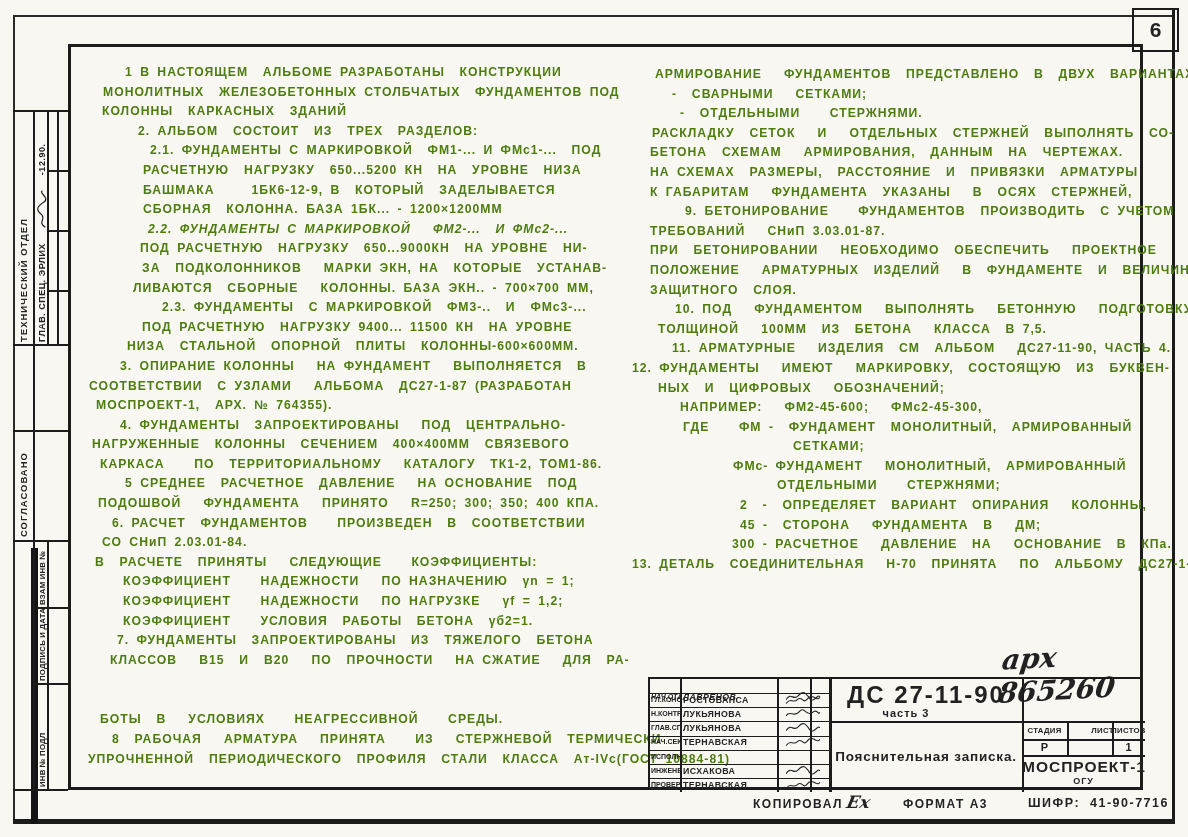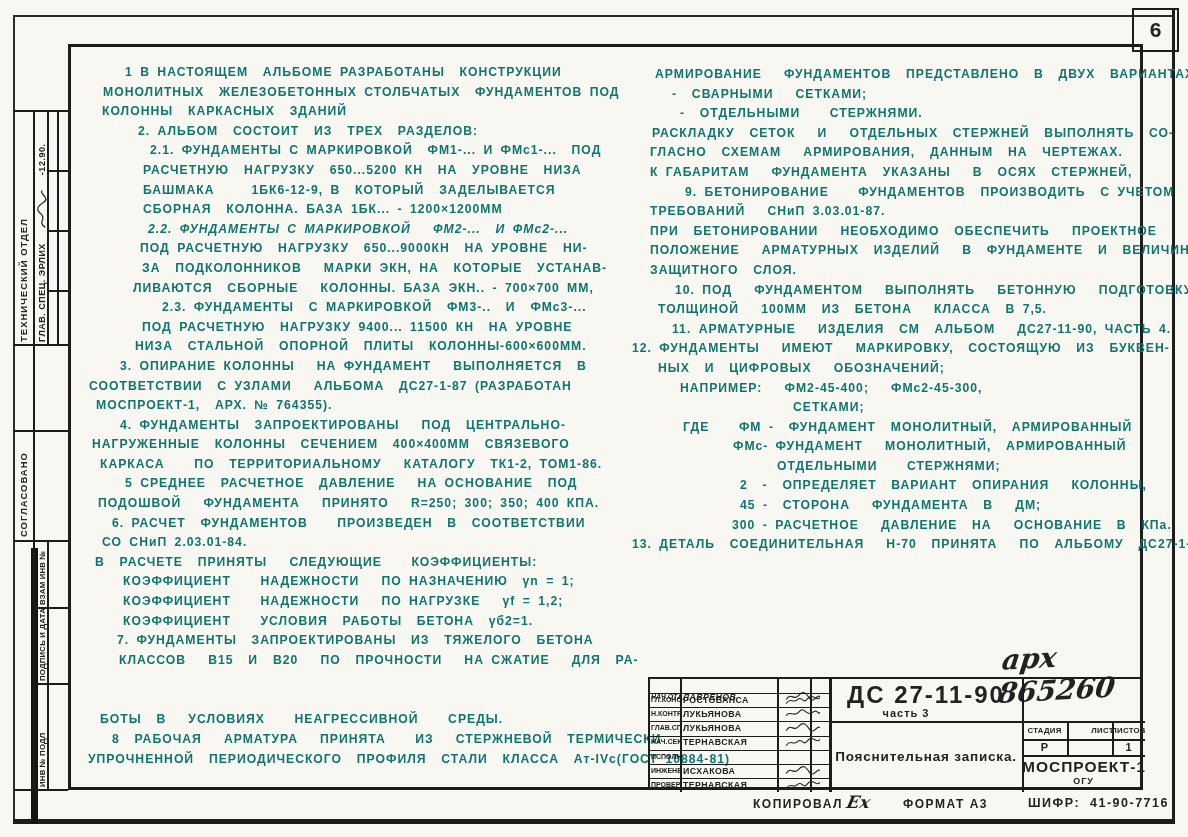--- a/index.html
+++ b/index.html
@@ -10,21 +10,21 @@
     font-family:"Liberation Sans",sans-serif;color:#222;
   }
   .ln{position:absolute;background:#1c1c1c;}
   .ln.soft{background:#2a2a2a;}
   .artifact{position:absolute;background:#141414;}
   
   .text-col{position:absolute;}
   .tline{
     white-space:pre;height:19.6px;line-height:19.6px;
     font-size:12.2px;font-weight:700;letter-spacing:1px;word-spacing:3px;
-    color:#0f766e;
+    color:#4d7c0f;
   }
   .sheet-num{
     position:absolute;left:1132px;top:8px;width:43px;height:40px;
     border:2.5px solid #1c1c1c;display:flex;align-items:center;justify-content:center;
     font-size:21px;font-weight:700;
   }
   .main-frame{
     position:absolute;left:68px;top:44px;width:1075px;height:746px;
     border:3px solid #1c1c1c;box-sizing:border-box;
   }
@@ -133,61 +133,62 @@
       <div class="tline" style="margin-left: 55px;">2.1. ФУНДАМЕНТЫ С МАРКИРОВКОЙ  ФМ1-... И ФМс1-...  ПОД</div>
       <div class="tline" style="margin-left: 48px;">РАСЧЕТНУЮ  НАГРУЗКУ  650...5200 КН  НА  УРОВНЕ  НИЗА</div>
       <div class="tline" style="margin-left: 48px;">БАШМАКА     1БК6-12-9, В  КОТОРЫЙ  ЗАДЕЛЫВАЕТСЯ</div>
       <div class="tline" style="margin-left: 48px;">СБОРНАЯ  КОЛОННА. БАЗА 1БК... - 1200×1200ММ</div>
       <div class="tline" style="margin-left: 53px; font-style: italic;">2.2. ФУНДАМЕНТЫ С МАРКИРОВКОЙ   ФМ2-...  И ФМс2-...</div>
       <div class="tline" style="margin-left: 45px;">ПОД РАСЧЕТНУЮ  НАГРУЗКУ  650...9000КН  НА УРОВНЕ  НИ-</div>
       <div class="tline" style="margin-left: 47px;">ЗА  ПОДКОЛОННИКОВ   МАРКИ ЭКН, НА  КОТОРЫЕ  УСТАНАВ-</div>
       <div class="tline" style="margin-left: 38px;">ЛИВАЮТСЯ  СБОРНЫЕ   КОЛОННЫ. БАЗА ЭКН.. - 700×700 ММ,</div>
       <div class="tline" style="margin-left: 67px;">2.3. ФУНДАМЕНТЫ  С МАРКИРОВКОЙ  ФМ3-..  И  ФМс3-...</div>
       <div class="tline" style="margin-left: 47px;">ПОД РАСЧЕТНУЮ  НАГРУЗКУ 9400... 11500 КН  НА УРОВНЕ</div>
-      <div class="tline" style="margin-left: 40px;">НИЗА  СТАЛЬНОЙ  ОПОРНОЙ  ПЛИТЫ  КОЛОННЫ-600×600ММ.</div>
+      <div class="tline" style="margin-left: 32px;">НИЗА  СТАЛЬНОЙ  ОПОРНОЙ  ПЛИТЫ  КОЛОННЫ-600×600ММ.</div>
       <div class="tline" style="margin-left: 25px;">3. ОПИРАНИЕ КОЛОННЫ   НА ФУНДАМЕНТ   ВЫПОЛНЯЕТСЯ  В</div>
       <div class="tline" style="margin-left: -6px;">СООТВЕТСТВИИ  С УЗЛАМИ   АЛЬБОМА  ДС27-1-87 (РАЗРАБОТАН</div>
       <div class="tline" style="margin-left: 1px;">МОСПРОЕКТ-1,  АРХ. № 764355).</div>
       <div class="tline" style="margin-left: 25px;">4. ФУНДАМЕНТЫ  ЗАПРОЕКТИРОВАНЫ   ПОД  ЦЕНТРАЛЬНО-</div>
       <div class="tline" style="margin-left: -3px;">НАГРУЖЕННЫЕ  КОЛОННЫ  СЕЧЕНИЕМ  400×400ММ  СВЯЗЕВОГО</div>
       <div class="tline" style="margin-left: 5px;">КАРКАСА    ПО  ТЕРРИТОРИАЛЬНОМУ   КАТАЛОГУ  ТК1-2, ТОМ1-86.</div>
       <div class="tline" style="margin-left: 30px;">5 СРЕДНЕЕ  РАСЧЕТНОЕ  ДАВЛЕНИЕ   НА ОСНОВАНИЕ  ПОД</div>
       <div class="tline" style="margin-left: 3px;">ПОДОШВОЙ   ФУНДАМЕНТА   ПРИНЯТО   R=250; 300; 350; 400 КПА.</div>
       <div class="tline" style="margin-left: 17px;">6. РАСЧЕТ  ФУНДАМЕНТОВ    ПРОИЗВЕДЕН  В  СООТВЕТСТВИИ</div>
       <div class="tline" style="margin-left: 7px;">СО СНиП 2.03.01-84.</div>
       <div class="tline" style="margin-left: 0px;">В  РАСЧЕТЕ  ПРИНЯТЫ   СЛЕДУЮЩИЕ    КОЭФФИЦИЕНТЫ:</div>
       <div class="tline" style="margin-left: 28px;">КОЭФФИЦИЕНТ    НАДЕЖНОСТИ   ПО НАЗНАЧЕНИЮ  γn = 1;</div>
       <div class="tline" style="margin-left: 28px;">КОЭФФИЦИЕНТ    НАДЕЖНОСТИ   ПО НАГРУЗКЕ   γf = 1,2;</div>
       <div class="tline" style="margin-left: 28px;">КОЭФФИЦИЕНТ    УСЛОВИЯ  РАБОТЫ  БЕТОНА  γб2=1.</div>
       <div class="tline" style="margin-left: 22px;">7. ФУНДАМЕНТЫ  ЗАПРОЕКТИРОВАНЫ  ИЗ  ТЯЖЕЛОГО  БЕТОНА</div>
-      <div class="tline" style="margin-left: 24px;">КЛАССОВ   В15  И  В20   ПО  ПРОЧНОСТИ   НА СЖАТИЕ   ДЛЯ  РА-</div>
+      <div class="tline" style="margin-left: 15px;">КЛАССОВ   В15  И  В20   ПО  ПРОЧНОСТИ   НА СЖАТИЕ   ДЛЯ  РА-</div>
       <div class="tline" style="margin-left: 5px; margin-top: 40px;">БОТЫ  В   УСЛОВИЯХ    НЕАГРЕССИВНОЙ    СРЕДЫ.</div>
       <div class="tline" style="margin-left: 17px;">8  РАБОЧАЯ   АРМАТУРА   ПРИНЯТА    ИЗ   СТЕРЖНЕВОЙ  ТЕРМИЧЕСКИ</div>
       <div class="tline" style="margin-left: -7px;">УПРОЧНЕННОЙ  ПЕРИОДИЧЕСКОГО  ПРОФИЛЯ  СТАЛИ  КЛАССА  Ат-IVс(ГОСТ 10884-81)</div>
     </div>
   <div id="rightCol" class="text-col" style="left:650px;top:65px;width:500px">
       <div class="tline" style="margin-left: 5px;">АРМИРОВАНИЕ   ФУНДАМЕНТОВ  ПРЕДСТАВЛЕНО  В  ДВУХ  ВАРИАНТАХ</div>
       <div class="tline" style="margin-left: 22px;">-  СВАРНЫМИ   СЕТКАМИ;</div>
       <div class="tline" style="margin-left: 30px;">-  ОТДЕЛЬНЫМИ    СТЕРЖНЯМИ.</div>
       <div class="tline" style="margin-left: 2px; text-align: center;">РАСКЛАДКУ  СЕТОК   И   ОТДЕЛЬНЫХ  СТЕРЖНЕЙ  ВЫПОЛНЯТЬ  СО-</div>
-      <div class="tline" style="margin-left: 0px;">ГЛАСНО  СХЕМАМ   АРМИРОВАНИЯ,  ДАННЫМ  НА  ЧЕРТЕЖАХ.</div>
+      <div class="tline" style="margin-left: 0px;">БЕТОНА  СХЕМАМ   АРМИРОВАНИЯ,  ДАННЫМ  НА  ЧЕРТЕЖАХ.</div>
+      <div class="tline" style="margin-left: 0px;">НА СХЕМАХ  РАЗМЕРЫ,  РАССТОЯНИЕ  И  ПРИВЯЗКИ  АРМАТУРЫ</div>
       <div class="tline" style="margin-left: 0px;">К ГАБАРИТАМ   ФУНДАМЕНТА  УКАЗАНЫ   В  ОСЯХ  СТЕРЖНЕЙ,</div>
       <div class="tline" style="margin-left: 35px;">9. БЕТОНИРОВАНИЕ    ФУНДАМЕНТОВ  ПРОИЗВОДИТЬ  С УЧЕТОМ</div>
       <div class="tline" style="margin-left: 0px;">ТРЕБОВАНИЙ   СНиП 3.03.01-87.</div>
       <div class="tline" style="margin-left: 0px;">ПРИ  БЕТОНИРОВАНИИ   НЕОБХОДИМО  ОБЕСПЕЧИТЬ   ПРОЕКТНОЕ</div>
       <div class="tline" style="margin-left: 0px;">ПОЛОЖЕНИЕ   АРМАТУРНЫХ  ИЗДЕЛИЙ   В  ФУНДАМЕНТЕ  И  ВЕЛИЧИНУ</div>
       <div class="tline" style="margin-left: 0px;">ЗАЩИТНОГО  СЛОЯ.</div>
       <div class="tline" style="margin-left: 25px;">10. ПОД   ФУНДАМЕНТОМ   ВЫПОЛНЯТЬ   БЕТОННУЮ   ПОДГОТОВКУ</div>
       <div class="tline" style="margin-left: 8px;">ТОЛЩИНОЙ   100ММ  ИЗ  БЕТОНА   КЛАССА  В 7,5.</div>
       <div class="tline" style="margin-left: 22px;">11. АРМАТУРНЫЕ   ИЗДЕЛИЯ  СМ  АЛЬБОМ   ДС27-11-90, ЧАСТЬ 4.</div>
       <div class="tline" style="margin-left: -18px;">12. ФУНДАМЕНТЫ   ИМЕЮТ   МАРКИРОВКУ,  СОСТОЯЩУЮ  ИЗ  БУКВЕН-</div>
       <div class="tline" style="margin-left: 8px;">НЫХ  И  ЦИФРОВЫХ   ОБОЗНАЧЕНИЙ;</div>
-      <div class="tline" style="margin-left: 30px;">НАПРИМЕР:   ФМ2-45-400;   ФМс2-45-300,</div>
+      <div class="tline" style="margin-left: 30px;">НАПРИМЕР:   ФМ2-45-600;   ФМс2-45-300,</div>
+      <div class="tline" style="margin-left: 33px;">ГДЕ    ФМ -  ФУНДАМЕНТ  МОНОЛИТНЫЙ,  АРМИРОВАННЫЙ</div>
       <div class="tline" style="margin-left: 143px;">СЕТКАМИ;</div>
-      <div class="tline" style="margin-left: 33px;">ГДЕ    ФМ -  ФУНДАМЕНТ  МОНОЛИТНЫЙ,  АРМИРОВАННЫЙ</div>
       <div class="tline" style="margin-left: 83px;">ФМс- ФУНДАМЕНТ   МОНОЛИТНЫЙ,  АРМИРОВАННЫЙ</div>
       <div class="tline" style="margin-left: 127px;">ОТДЕЛЬНЫМИ    СТЕРЖНЯМИ;</div>
       <div class="tline" style="margin-left: 90px;">2  -  ОПРЕДЕЛЯЕТ  ВАРИАНТ  ОПИРАНИЯ   КОЛОННЫ,</div>
       <div class="tline" style="margin-left: 90px;">45 -  СТОРОНА   ФУНДАМЕНТА  В   ДМ;</div>
       <div class="tline" style="margin-left: 82px;">300 - РАСЧЕТНОЕ   ДАВЛЕНИЕ  НА   ОСНОВАНИЕ  В  КПа.</div>
       <div class="tline" style="margin-left: -18px;">13. ДЕТАЛЬ  СОЕДИНИТЕЛЬНАЯ   Н-70  ПРИНЯТА   ПО  АЛЬБОМУ  ДС27-1-87.</div>
     </div>
 
   <div class="arch-note">арх 865260</div>
 

